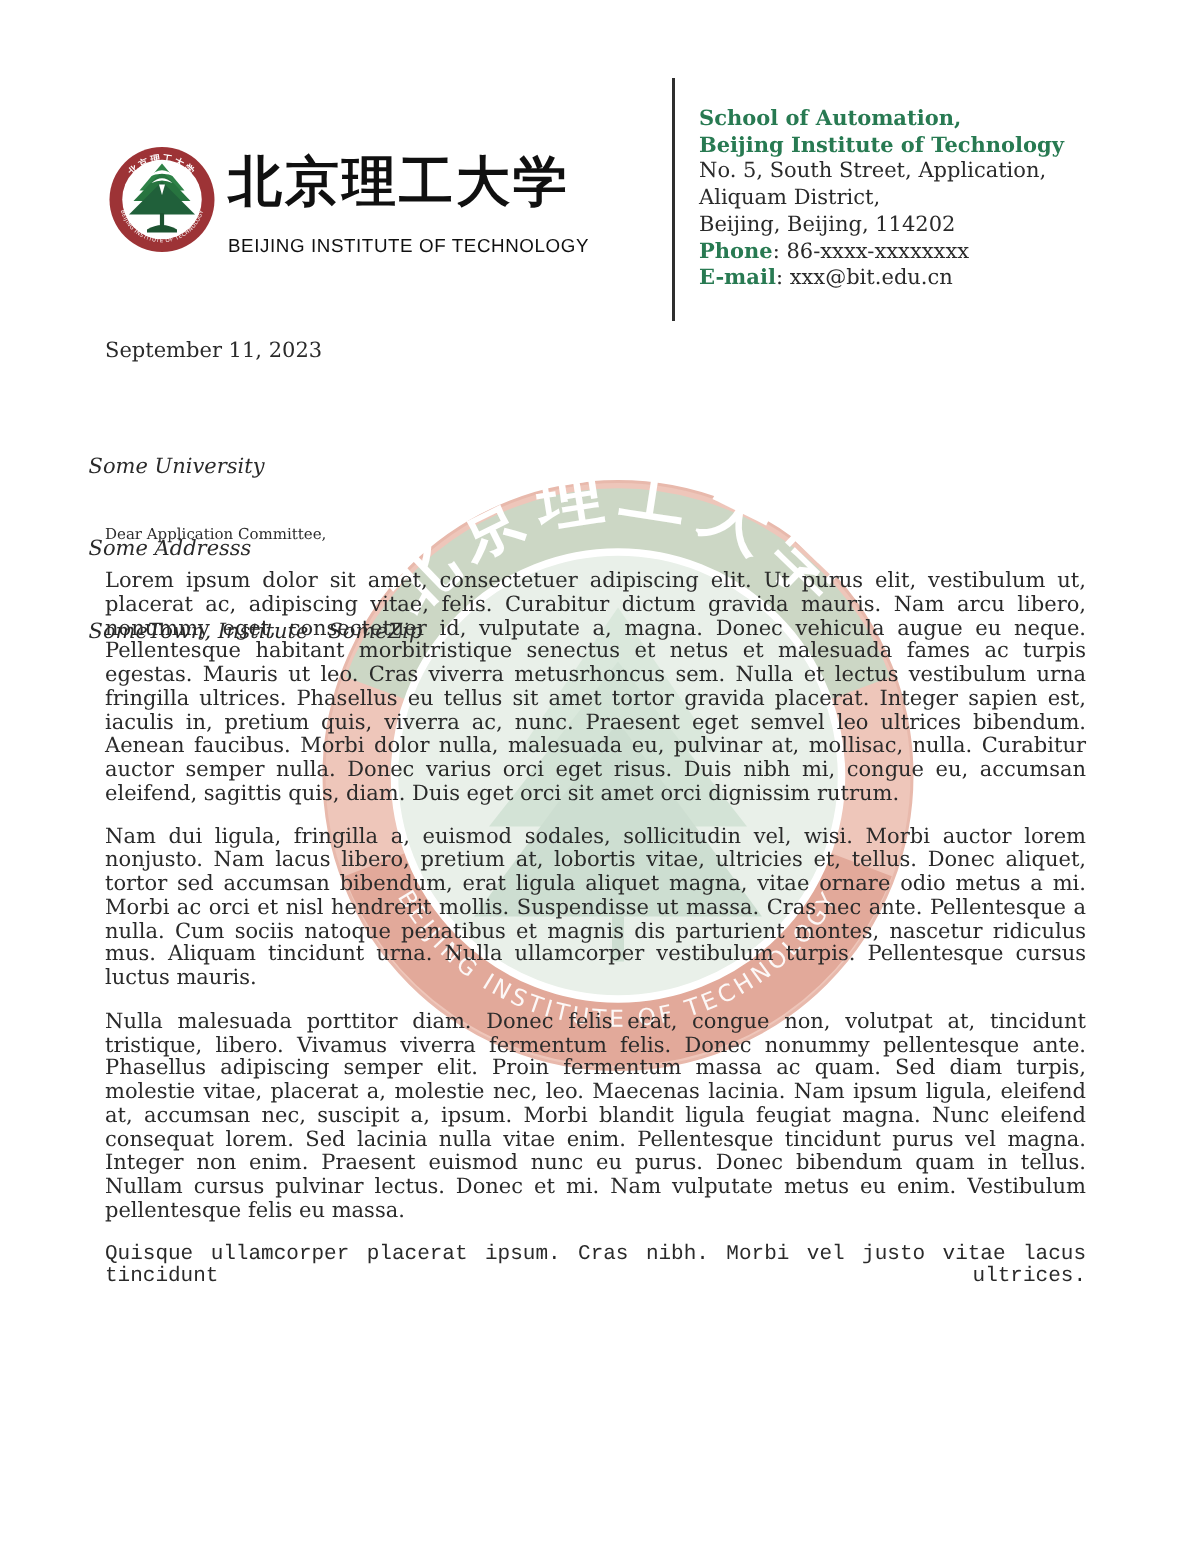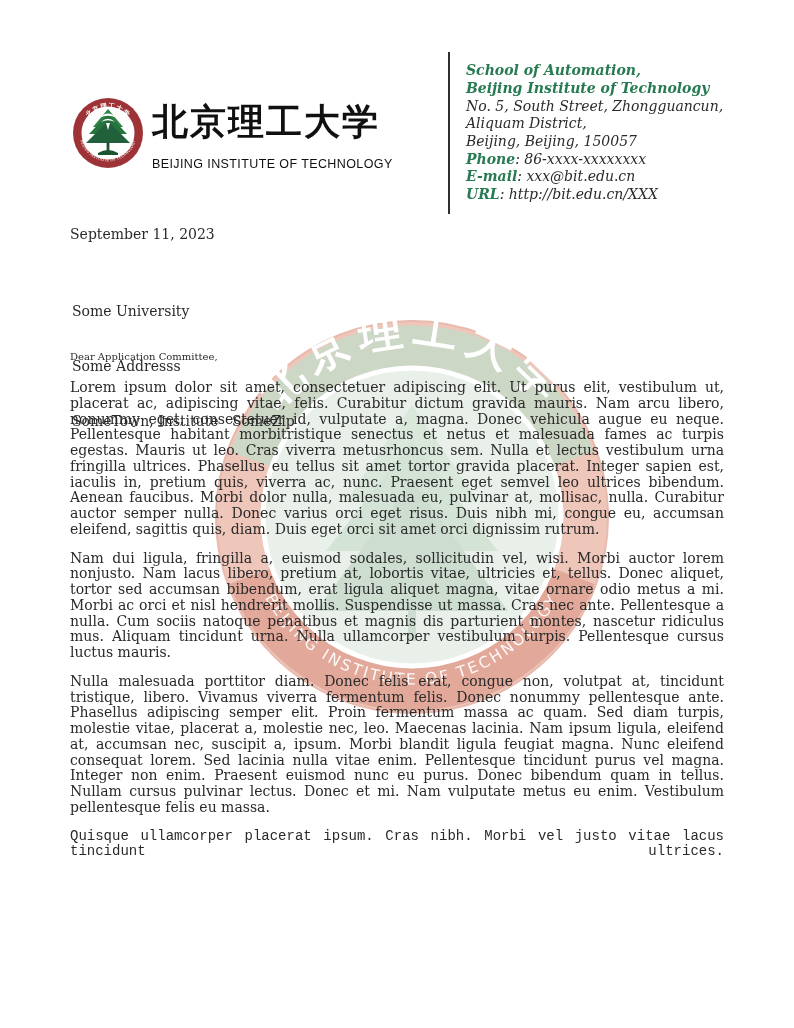--- a/index.html
+++ b/index.html
@@ -25,25 +25,25 @@
     color:#101010; margin-top:13px; white-space:nowrap;
   }
 
   
   .contact {
     position:absolute; left:448px; top:52px; height:162px; width:300px;
     border-left:2px solid #2f2f2f; padding-left:16px;
     display:flex; flex-direction:column; justify-content:center;
     font-size:14px; line-height:17.7px;
   }
-  .contact .row { white-space:nowrap;font-style:italic; }
+  .contact .row { white-space:nowrap; }
   .green { color:#287a52; font-weight:bold; }
 
   .date { left:70px; top:226px; font-size:14px; }
-  .recipient { left:72px; top:265px; font-size:14px; line-height:18.4px; white-space:pre-wrap; }
+  .recipient { left:59px; top:265px; font-size:14px; line-height:18.4px; white-space:pre-wrap;font-style:italic; }
   .salutation { left:70px; top:351px; font-size:10px; }
 
   .body-text { left:70px; top:380px; width:654px; font-size:14px; line-height:15.75px; text-align:justify; }
   .body-text p { margin:0 0 13px 0; }
   .body-text p.stretch-last { text-align-last:justify;font-family:Liberation Mono, monospace; }
 </style>
 </head>
 <body>
 
 <div class="page">
@@ -104,26 +104,25 @@
   </svg>
 
   <div class="logo-text layer">
     <div class="logo-cn">北京理工大学</div>
     <div class="logo-en">BEIJING INSTITUTE OF TECHNOLOGY</div>
   </div>
 
   <div class="contact layer">
     <div class="row green">School of Automation,</div>
     <div class="row green">Beijing Institute of Technology</div>
-    <div class="row">No. 5, South Street, Zhongguancun,</div>
+    <div class="row">No. 5, South Street, Application,</div>
     <div class="row">Aliquam District,</div>
-    <div class="row">Beijing, Beijing, 150057</div>
+    <div class="row">Beijing, Beijing, 114202</div>
     <div class="row"><span class="green">Phone</span><span>: 86-xxxx-xxxxxxxx</span></div>
     <div class="row"><span class="green">E-mail</span><span>: xxx@bit.edu.cn</span></div>
-    <div class="row"><span class="green">URL</span><span>: http://bit.edu.cn/XXX</span></div>
   </div>
 
   <div class="date layer">September 11, 2023</div>
 
   <div class="recipient layer">
     <div>Some University</div>
     <div>Some Addresss</div>
     <div>SomeTown, Institute   SomeZip</div>
   </div>
 

